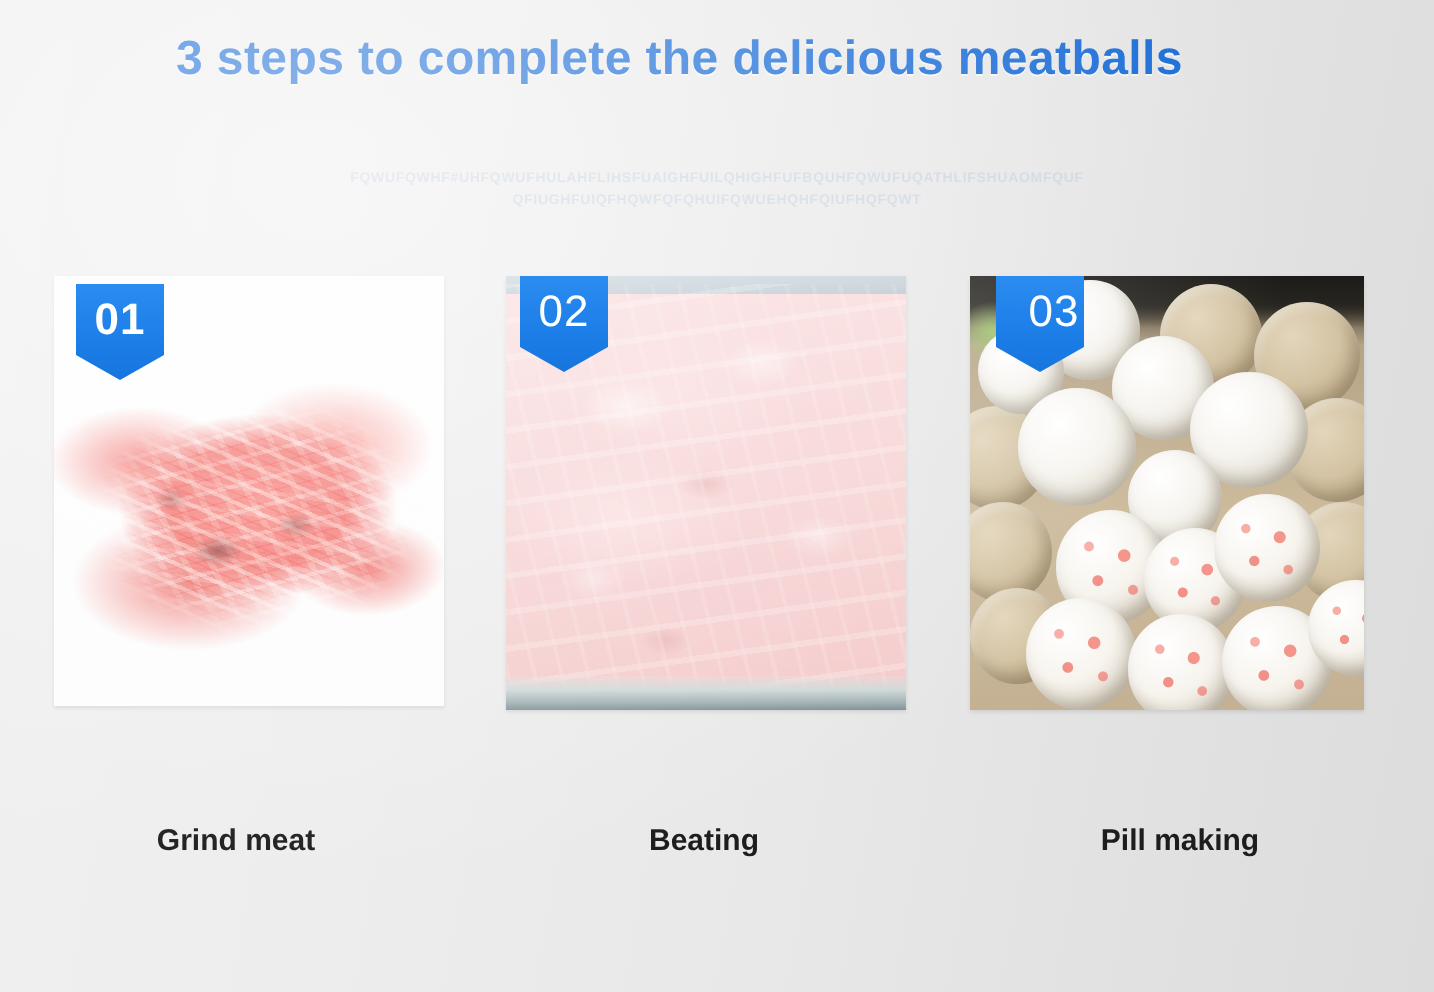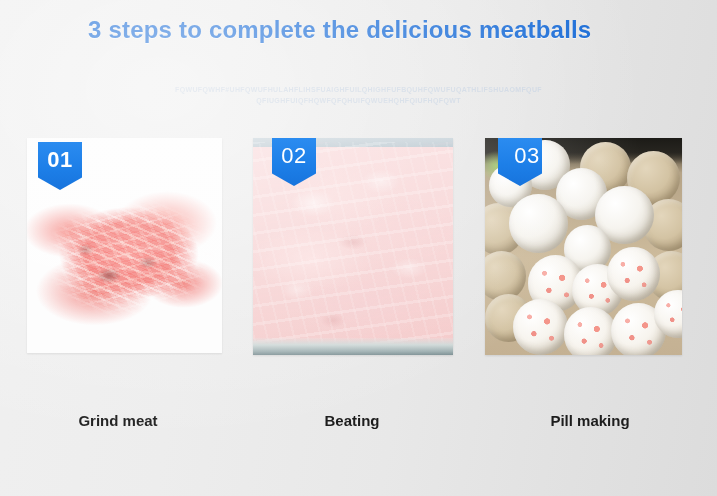--- a/index.html
+++ b/index.html
@@ -227,21 +227,21 @@
             clip-path:polygon(0 0, 100% 0, 100% 74%, 50% 100%, 0 74%);
     color:#fff;
     font-size:22px;
     font-weight:normal;
     line-height:36px;
     text-align:center;
     z-index:5;
     letter-spacing:.5px;
   }
   #badge-1 { left:38px;  top:142px;font-weight:bold; }
-  #badge-2 { left:272px; top:138px;text-align:center; }
+  #badge-2 { left:260px; top:138px;text-align:center; }
   #badge-3 { left:498px; top:138px;padding-left:14px; }
 
   
   .caption{
     position:absolute;
     top:412px;
     font-size:15px;
     font-weight:bold;
     color:#1d1d1d;
     text-align:center;

